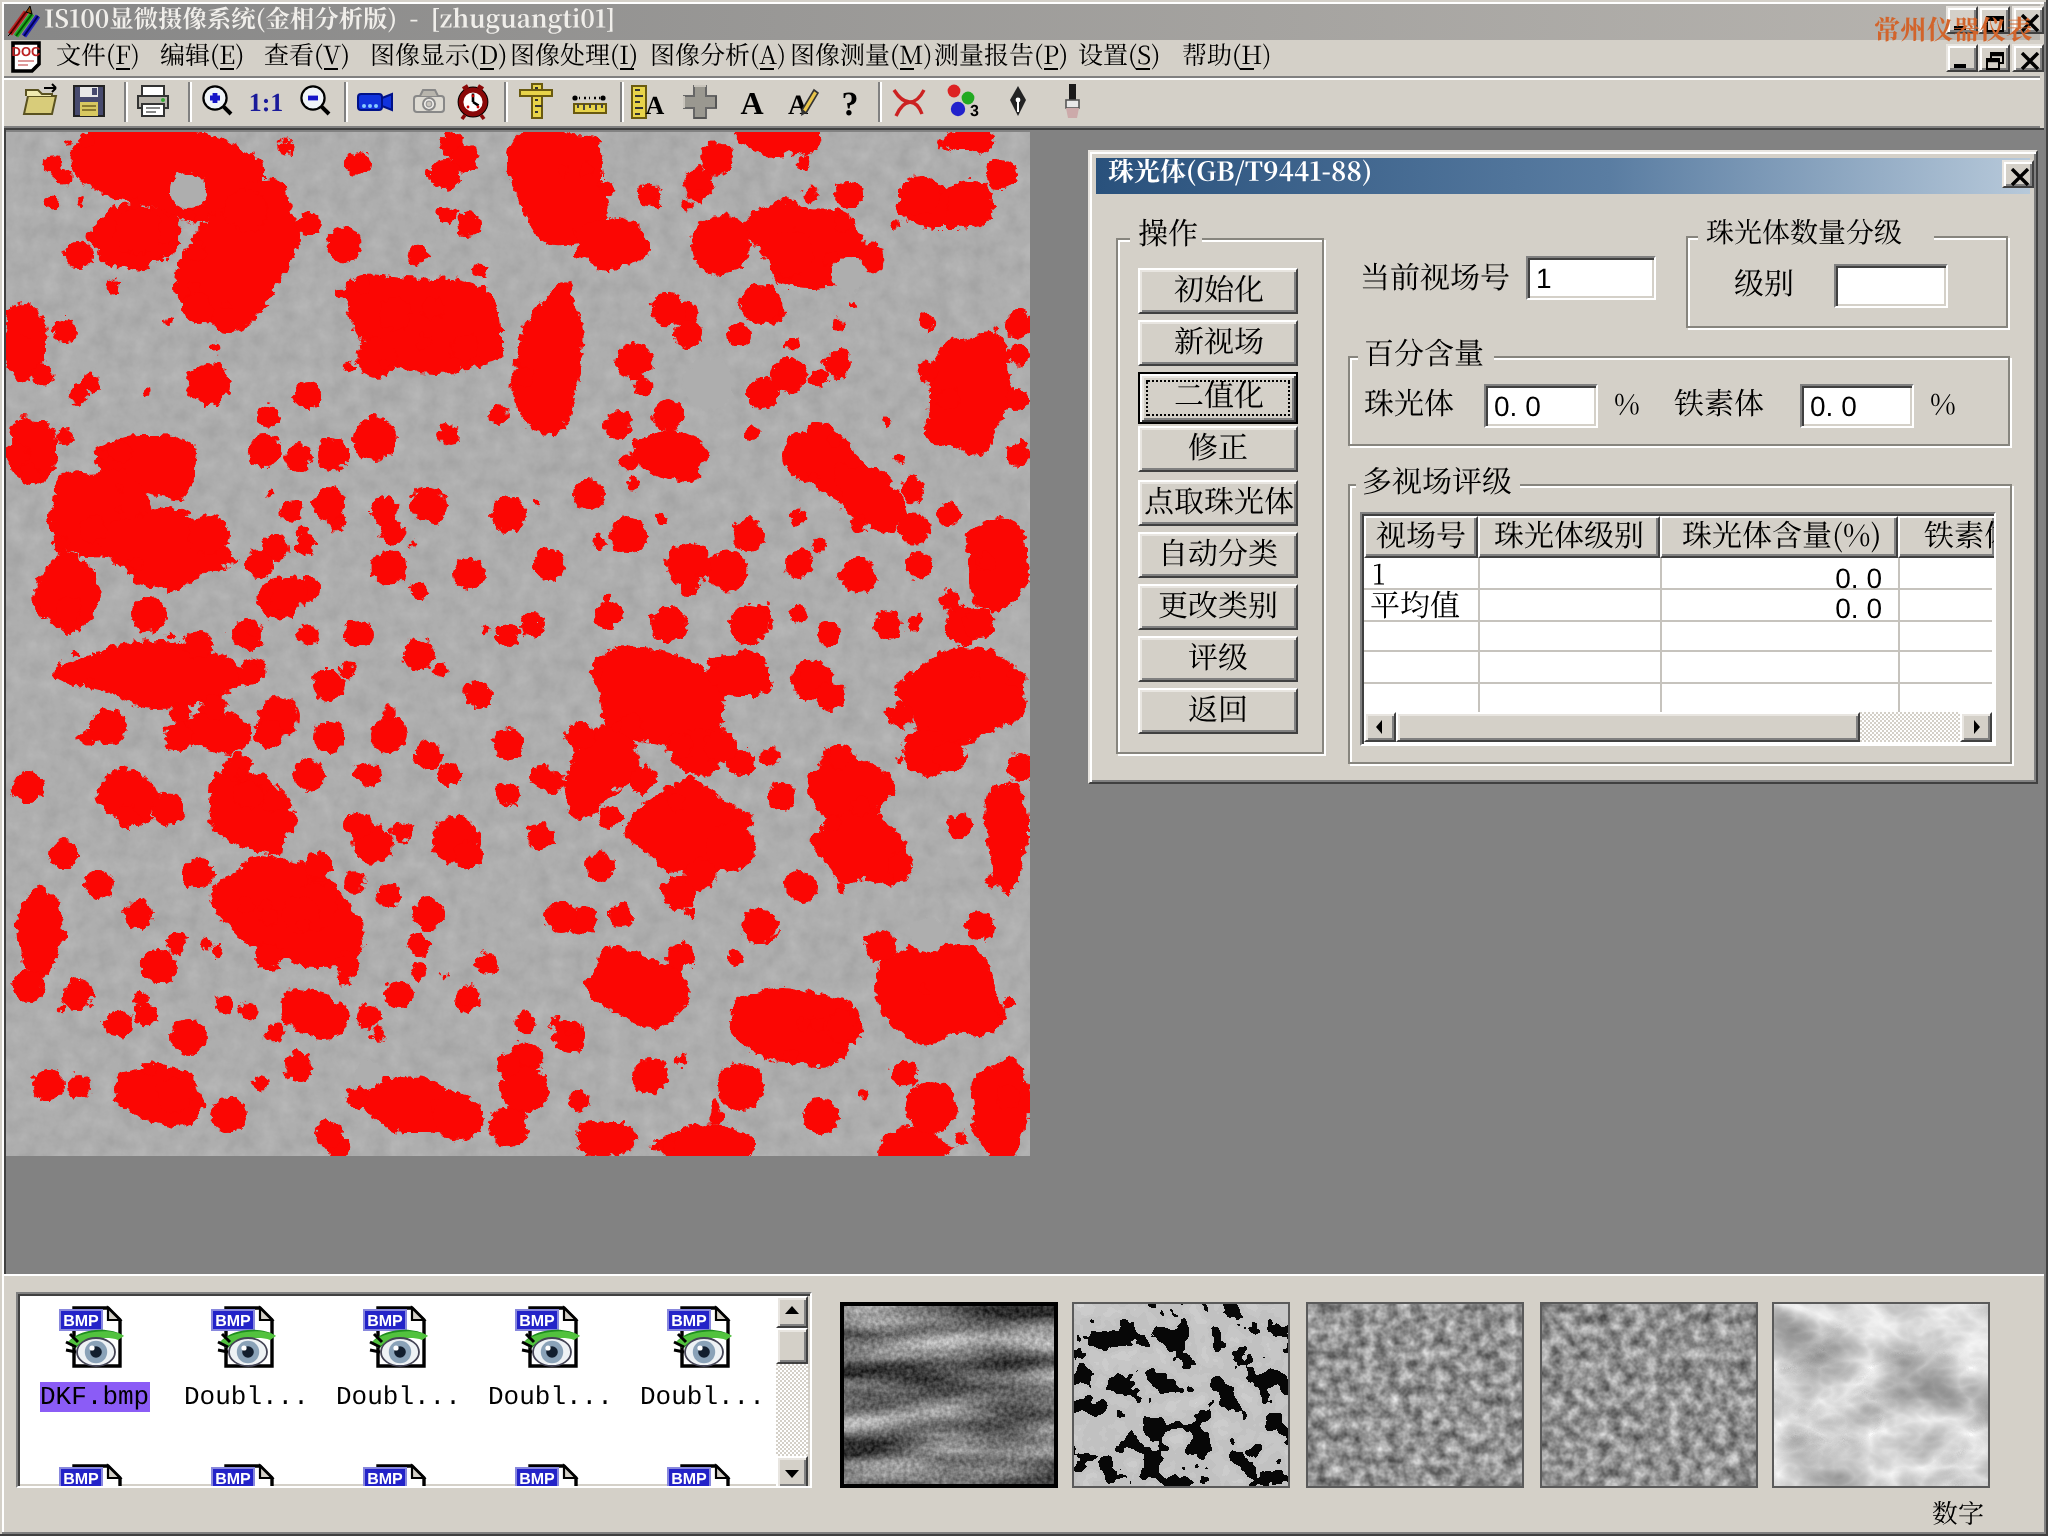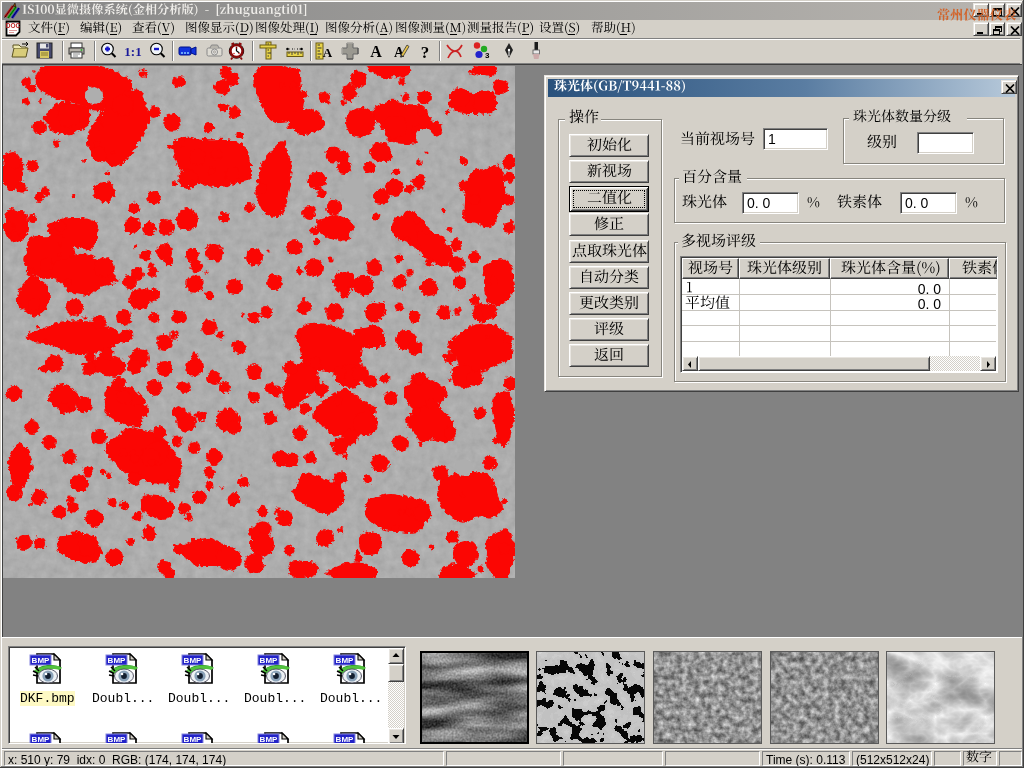--- a/index.html
+++ b/index.html
@@ -17,21 +17,21 @@
 #mdi{position:absolute;left:2px;top:64px;width:1020px;height:573px;background:#828282;
  border-top:1px solid #404040;border-left:1px solid #404040}
 #micro{position:absolute;left:0px;top:1px}
 #dockbar{position:absolute;left:2px;top:637px;width:1020px;height:111px;background:#d4d0c8;
  border-top:1px solid #fff}
 #filelist{position:absolute;left:8px;top:646px;width:398px;height:98px;background:#fff;
  border:1px solid;border-color:#808080 #fff #fff #808080;
  box-shadow:inset 1px 1px 0 #404040,inset -1px -1px 0 #d4d0c8;overflow:hidden}
 .fname{position:absolute;font-family:"Liberation Mono",monospace;font-size:13px;color:#000;
  white-space:pre}
-.fsel{background:#fef9c3}
+.fsel{background:#8b5cf6}
 .thumb{position:absolute}
 #statusbar{position:absolute;left:2px;top:748px;width:1020px;height:18px;background:#d4d0c8;
  border-top:1px solid #808080;box-shadow:0 1px 0 #fff inset}
 .sseg{position:absolute;top:2px;height:15px;border:1px solid;border-color:#808080 #fff #fff #808080;
  font-size:12px;color:#000;padding:1px 3px 0 3px;white-space:pre}
 .wbtn{position:absolute;width:16px;height:14px;background:#d4d0c8;border:1px solid;
  border-color:#e8e5e0 #404040 #404040 #e8e5e0;box-shadow:inset 1px 1px 0 #fff,inset -1px -1px 0 #808080}
 .wbtn svg{position:absolute;left:3px;top:3px}
 #dlg{position:absolute;left:544px;top:75px;width:475px;height:317px;background:#d4d0c8;
  border:1px solid;border-color:#e8e5e0 #404040 #404040 #e8e5e0;
@@ -991,26 +991,15 @@
             <feFuncR type="linear" slope="-0.55" intercept="0.98"></feFuncR>
             <feFuncG type="linear" slope="-0.55" intercept="0.98"></feFuncG>
             <feFuncB type="linear" slope="-0.55" intercept="0.98"></feFuncB>
           </feComponentTransfer>
         </filter>
       </defs>
       <rect width="109" height="93" fill="#888"></rect>
       <rect width="109" height="93" filter="url(#th5)"></rect>
       <rect x="0.5" y="0.5" width="108" height="92" fill="none" stroke="#5a5a5a" stroke-width="1"></rect>
     </svg>
-    <div id="statusbar">
-      <div class="sseg" style="left:2px;width:440px">x: 510 y: 79  idx: 0  RGB: (174, 174, 174)</div>
-      <div class="sseg" style="left:444px;width:115px"></div>
-      <div class="sseg" style="left:561px;width:100px"></div>
-      <div class="sseg" style="left:663px;width:95px"></div>
-      <div class="sseg" style="left:760px;width:88px">Time (s): 0.113</div>
-      <div class="sseg" style="left:850px;width:80px">(512x512x24)</div>
-      <div class="sseg" style="left:932px;width:27px"></div>
-      <div class="sseg" style="left:961px;width:34px"></div>
-      <div class="sseg" style="left:997px;width:23px"></div>
-    </div>
     <svg class="tx " style="left:966px;top:751px" width="27" height="15" viewBox="0 0 27 15">
       <path d="M6.6 0.4 5.4 -0.1C5.2 0.6 4.9 1.4 4.6 1.9L4.8 2C5.2 1.6 5.7 1.1 6.1 0.6C6.4 0.6 6.5 0.5 6.6 0.4ZM1.3 0 1.1 0.1C1.5 0.5 1.9 1.3 2 1.8C2.7 2.4 3.5 0.9 1.3 0ZM3.8 5.9C4.1 5.9 4.3 5.8 4.3 5.7L3.1 5.3C3 5.6 2.7 6 2.5 6.6H0.5L0.7 7H2.3C1.9 7.6 1.6 8.2 1.3 8.6C2.1 8.7 3 9 3.8 9.5C3.1 10.2 2 10.8 0.7 11.2L0.8 11.4C2.4 11.1 3.5 10.5 4.4 9.8C4.8 10 5.2 10.3 5.4 10.5C6.1 10.8 6.4 9.9 5 9.2C5.5 8.6 5.9 7.9 6.2 7C6.4 7 6.6 7 6.7 6.9L5.8 6.1L5.3 6.6H3.4ZM5.3 7C5.1 7.7 4.8 8.3 4.3 8.9C3.8 8.7 3.1 8.5 2.2 8.5C2.5 8 2.9 7.5 3.2 7ZM9.5 -0.2 8.1 -0.5C7.8 1.8 7.2 4.2 6.4 5.8L6.6 5.9C7 5.4 7.4 4.8 7.7 4.1C8 5.5 8.3 6.9 8.9 8.1C8.1 9.3 7 10.3 5.4 11.2L5.5 11.4C7.2 10.7 8.4 9.8 9.3 8.8C9.9 9.8 10.7 10.7 11.8 11.4C11.9 11 12.2 10.8 12.6 10.8L12.6 10.7C11.4 10 10.5 9.2 9.8 8.2C10.7 6.7 11.2 4.9 11.4 2.8H12.3C12.5 2.8 12.6 2.8 12.7 2.6C12.2 2.2 11.6 1.7 11.6 1.7L10.9 2.4H8.4C8.6 1.7 8.9 0.9 9 0.1C9.3 0.1 9.5 0 9.5 -0.2ZM8.2 2.8H10.5C10.3 4.6 10 6.1 9.3 7.4C8.7 6.3 8.2 5 7.9 3.6ZM6.2 1.5 5.6 2.2H4.1V-0C4.4 -0.1 4.6 -0.2 4.6 -0.4L3.3 -0.5V2.2L0.6 2.2L0.7 2.6H2.9C2.4 3.6 1.5 4.6 0.5 5.3L0.6 5.6C1.7 5 2.6 4.3 3.3 3.5V5.3H3.5C3.8 5.3 4.1 5.1 4.1 5V3.1C4.7 3.6 5.4 4.3 5.7 4.9C6.6 5.4 7 3.7 4.1 2.8V2.6H6.8C7 2.6 7.1 2.5 7.2 2.4C6.8 2 6.2 1.5 6.2 1.5ZM18.7 -0.5 18.6 -0.4C19 -0 19.5 0.7 19.6 1.3C20.4 2 21.3 0.1 18.7 -0.5ZM15.2 0.9 15 0.9C15 1.7 14.5 2.5 14 2.8C13.7 2.9 13.5 3.2 13.7 3.5C13.8 3.8 14.3 3.8 14.7 3.6C15 3.3 15.4 2.8 15.4 1.9H23.9C23.7 2.4 23.4 3 23.2 3.5L23.4 3.5C23.9 3.2 24.6 2.5 25 2.1C25.2 2.1 25.4 2.1 25.5 2L24.4 1L23.9 1.5H15.3C15.3 1.3 15.3 1.1 15.2 0.9ZM24.2 5.9 23.6 6.7H19.9V5.5C20.2 5.5 20.3 5.4 20.4 5.2C21.2 4.8 22.1 4.3 22.7 3.9C23 3.9 23.1 3.9 23.2 3.8L22.2 2.8L21.6 3.4H15.8L15.9 3.8H21.4C21 4.3 20.5 4.8 20 5.1L19.1 5.1V6.7H13.6L13.7 7.1H19.1V10.1C19.1 10.3 19 10.4 18.7 10.4C18.4 10.4 16.8 10.3 16.8 10.3V10.5C17.5 10.6 17.9 10.6 18.1 10.8C18.3 10.9 18.4 11.2 18.4 11.4C19.8 11.3 19.9 10.9 19.9 10.2V7.1H25.1C25.2 7.1 25.4 7 25.4 6.9C24.9 6.4 24.2 5.9 24.2 5.9Z" fill="#000"></path>
     </svg>
   </div>
 </body></html>

